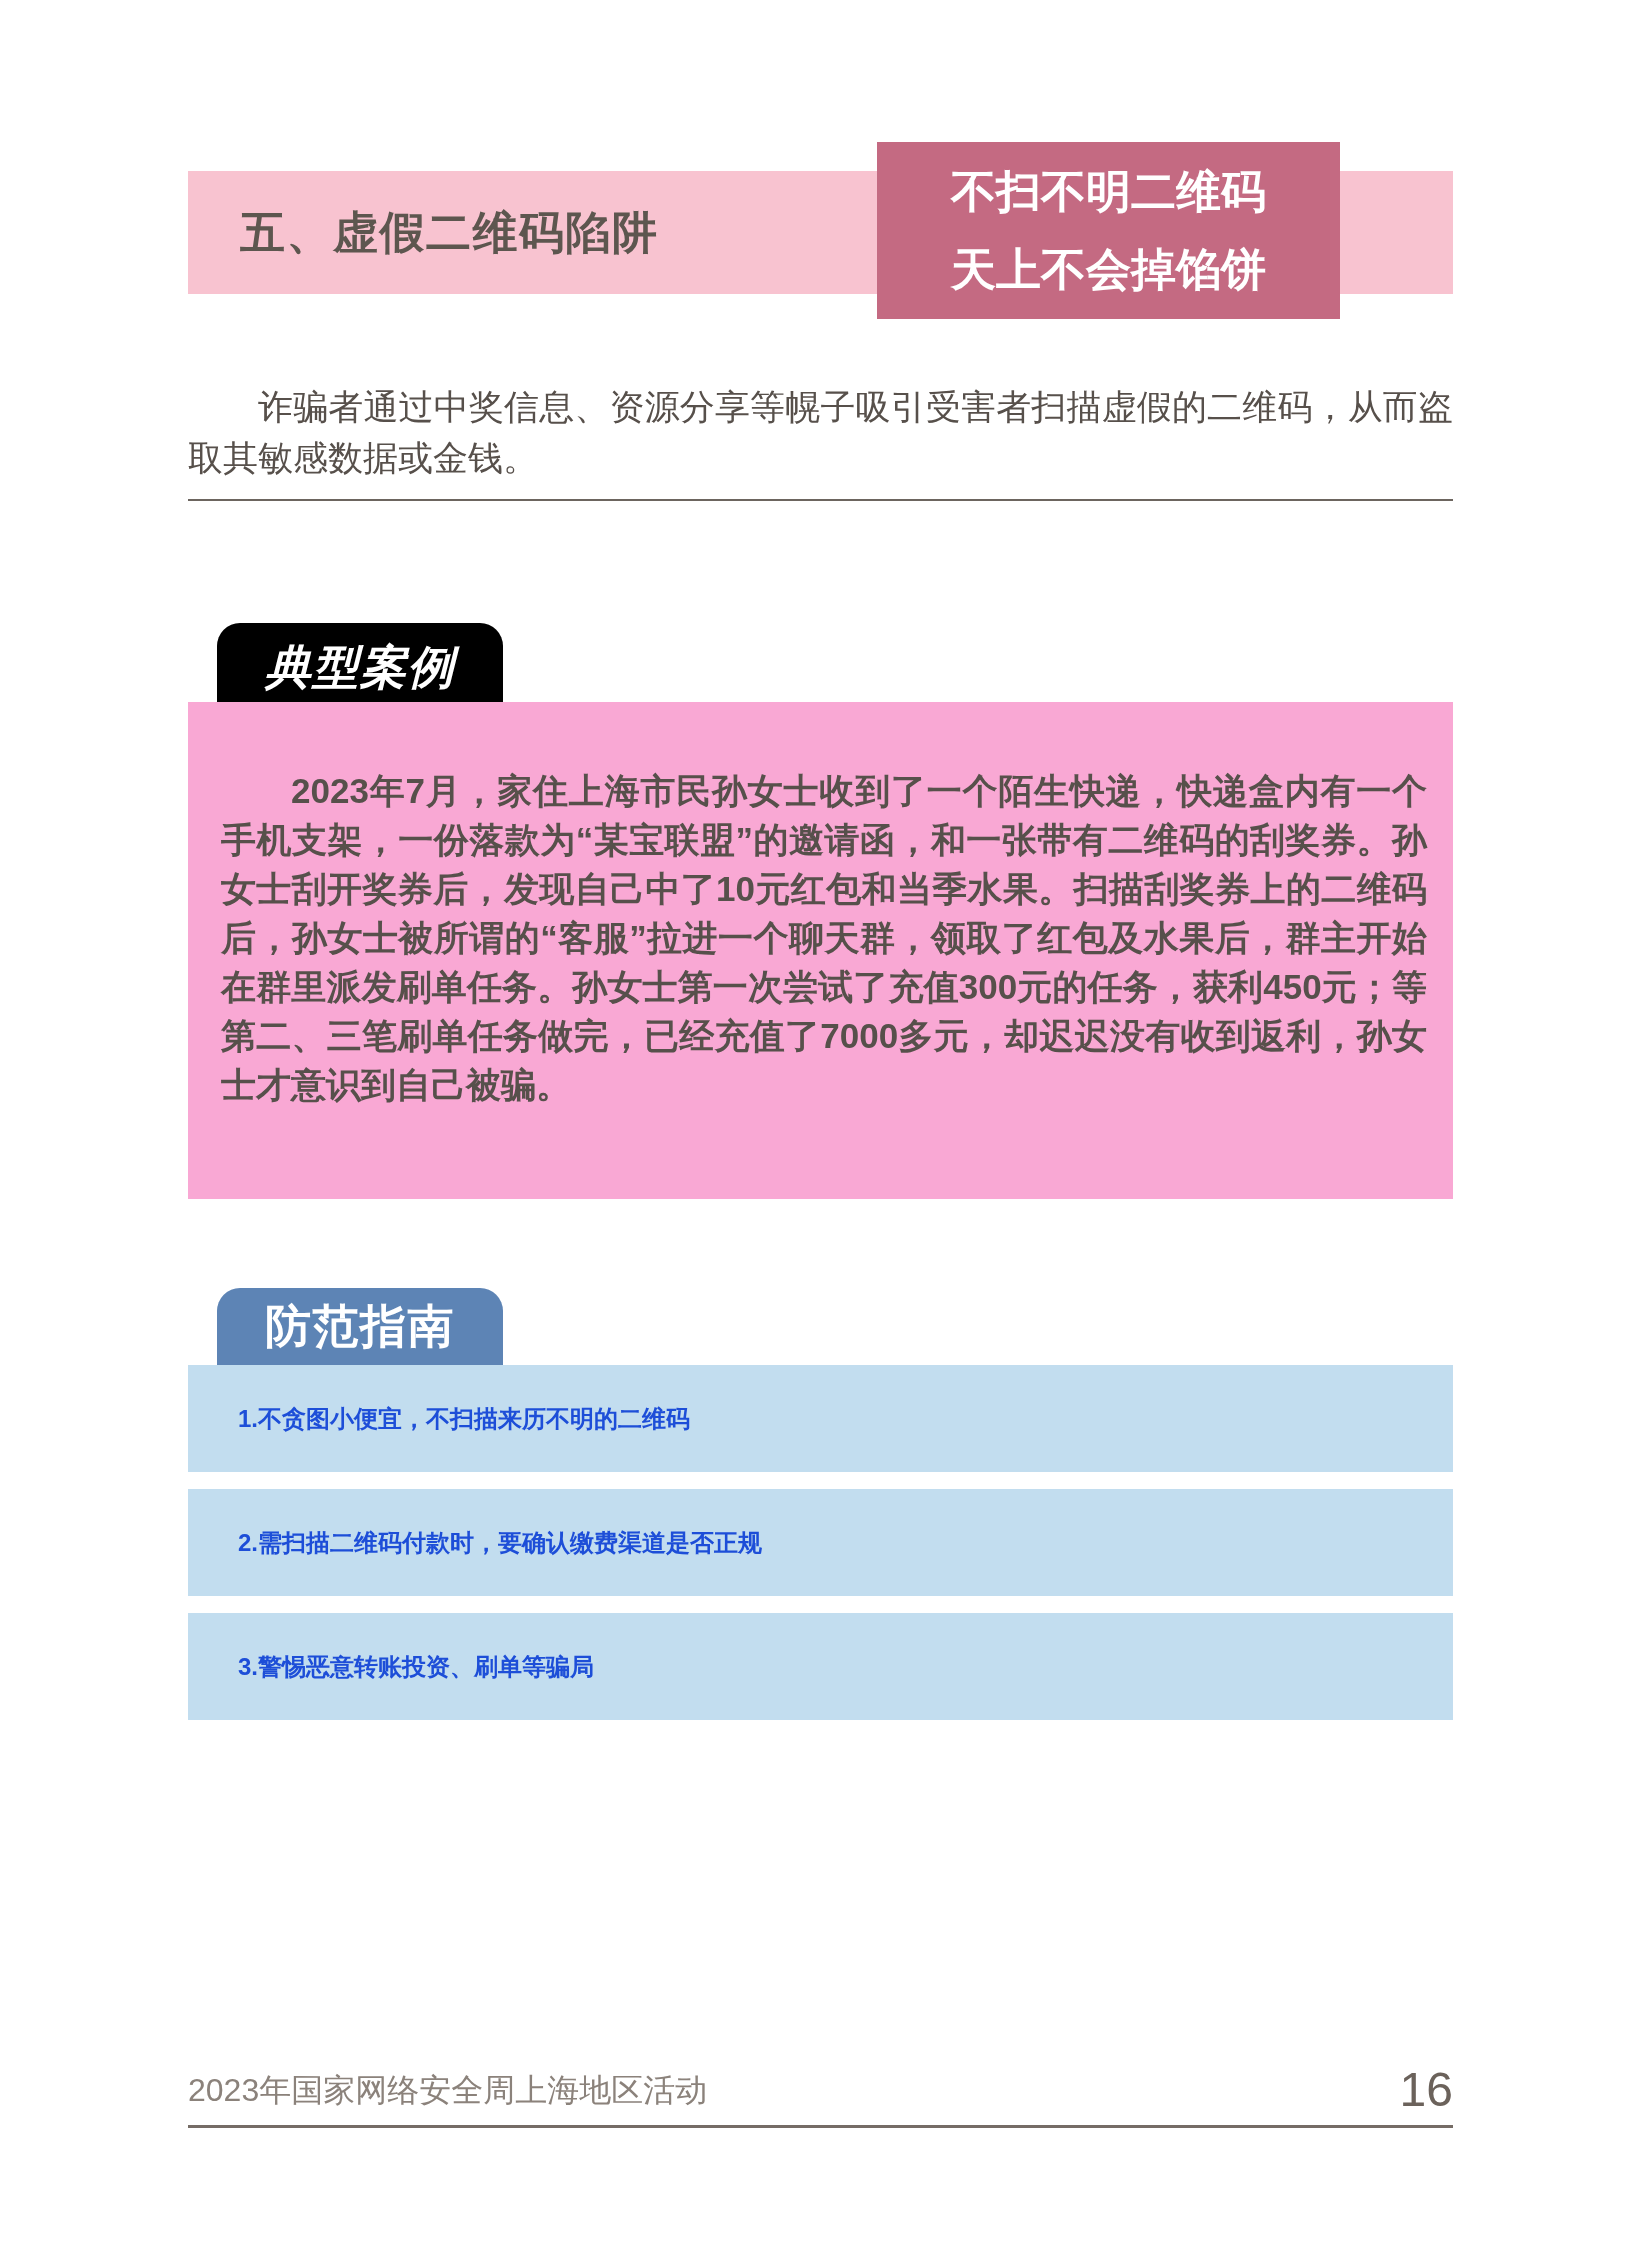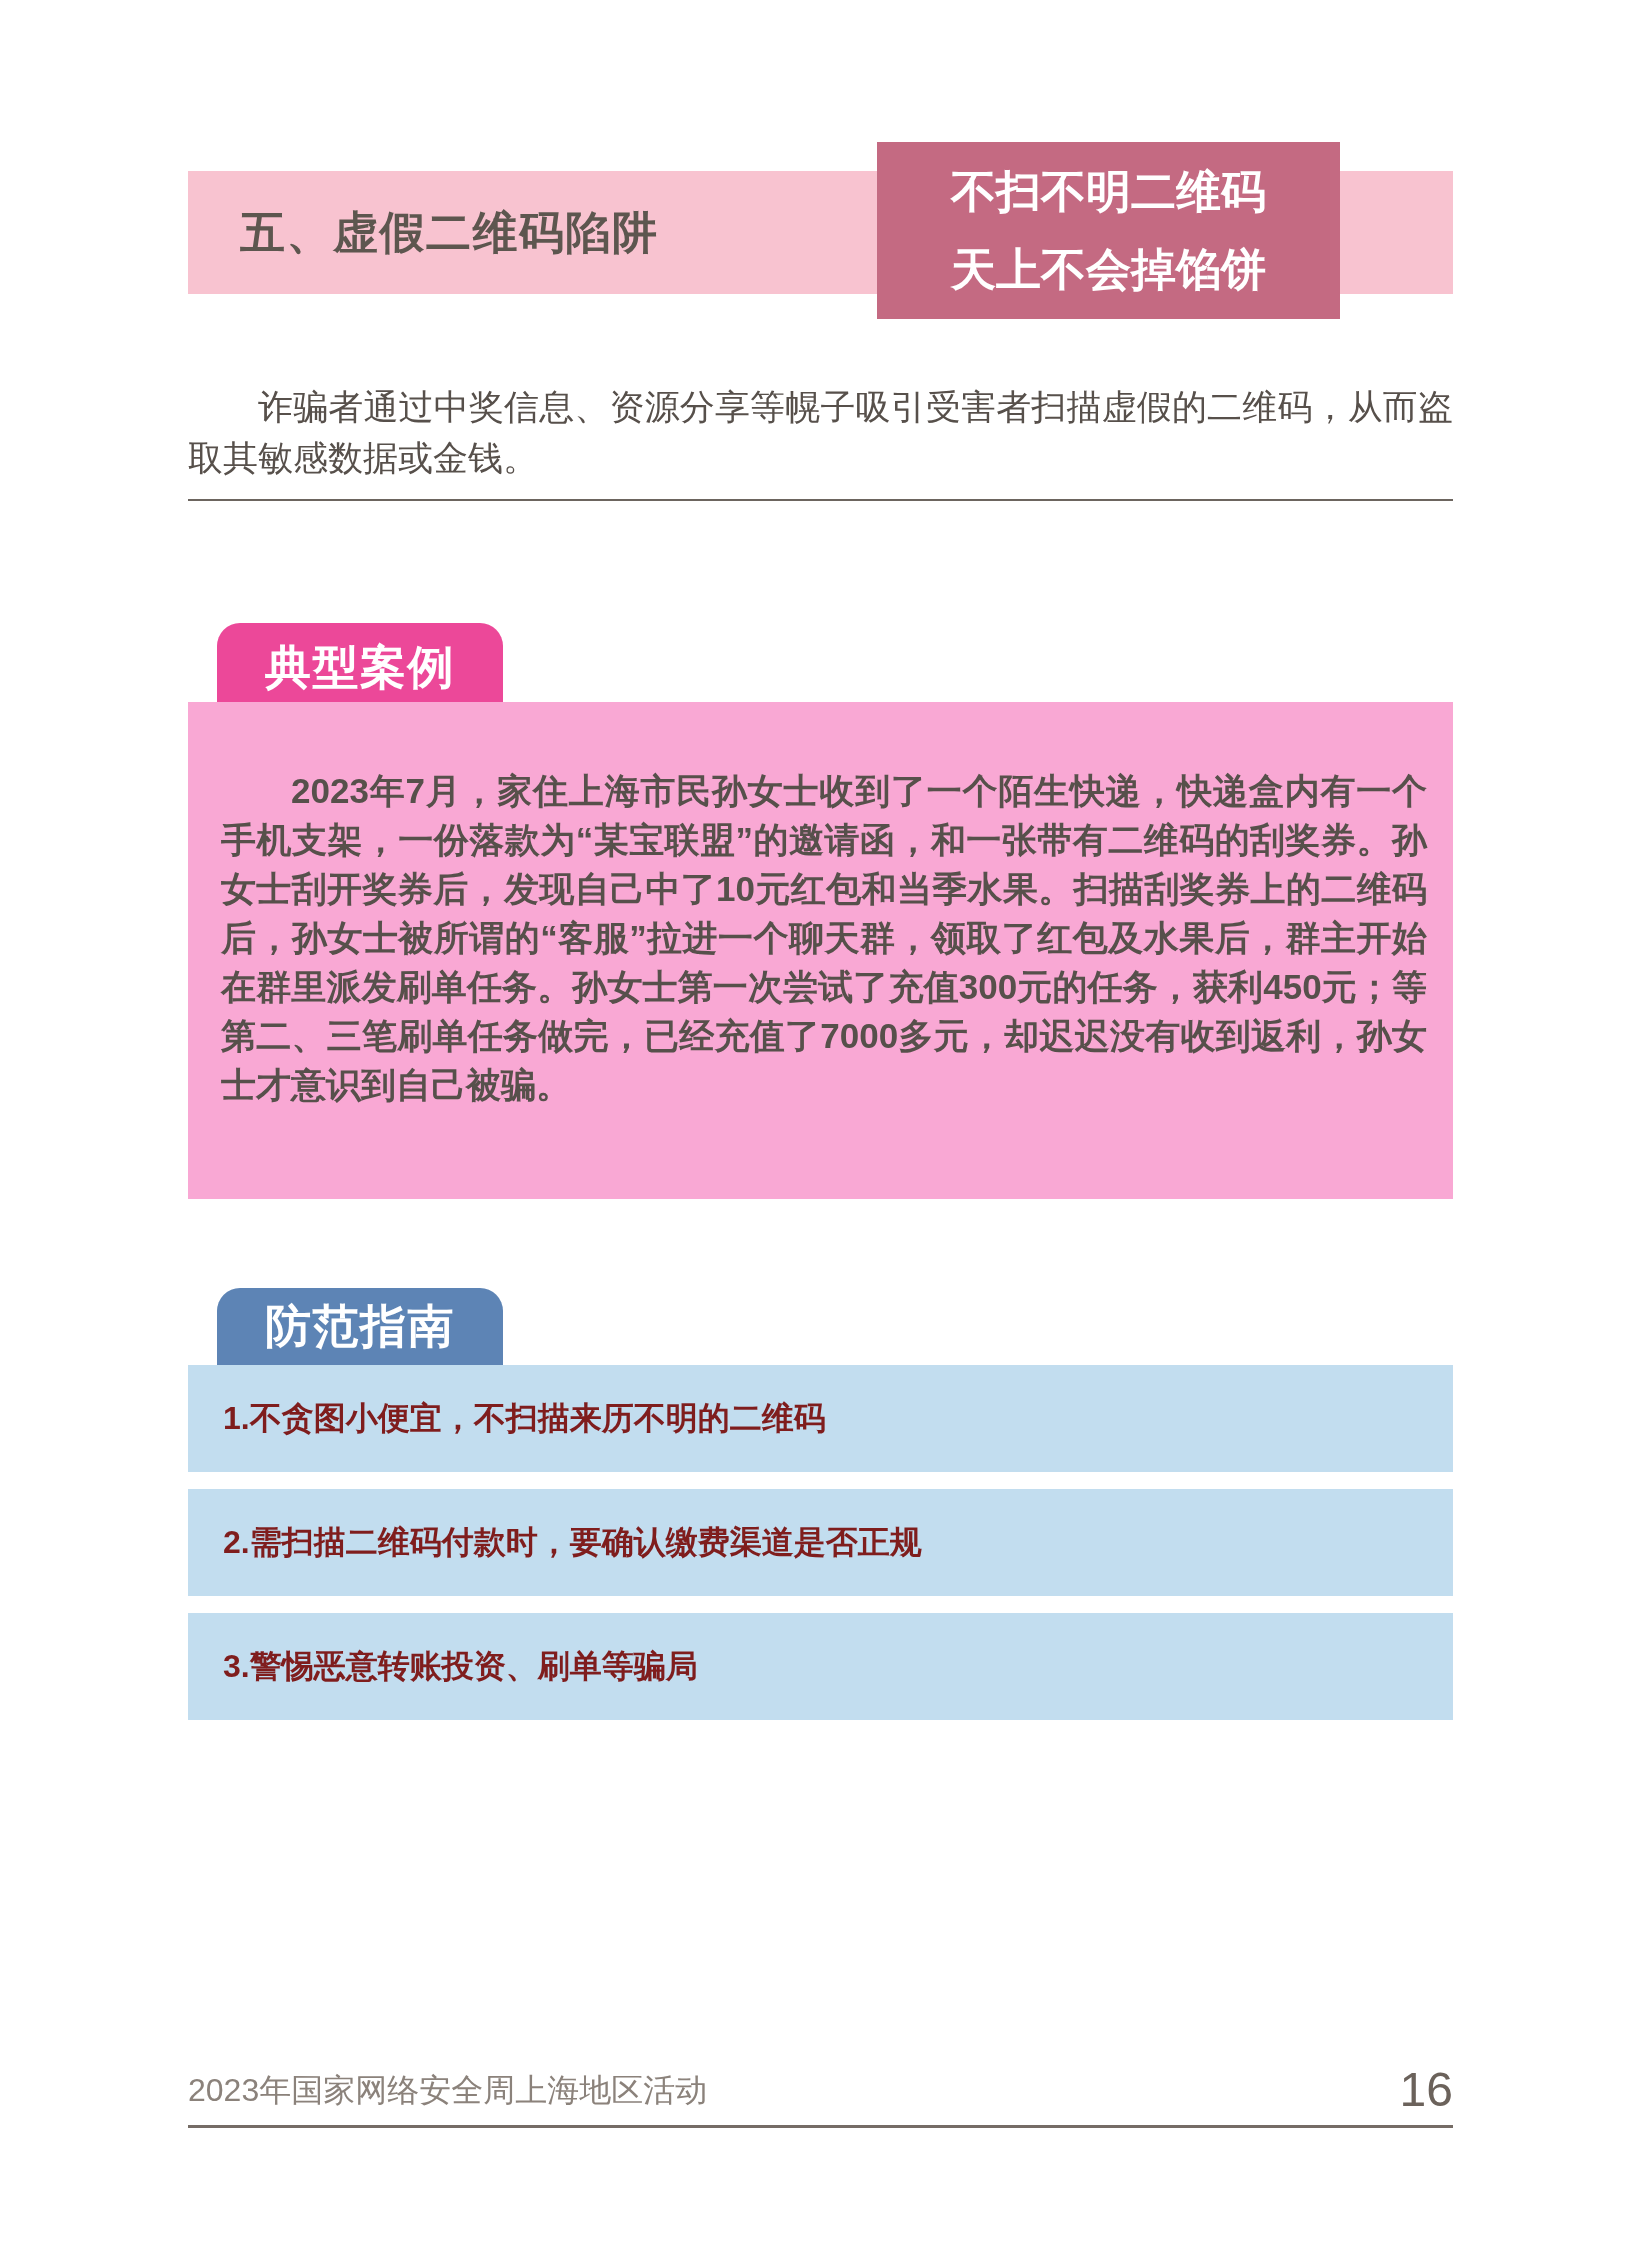--- a/index.html
+++ b/index.html
@@ -63,21 +63,21 @@
     position:absolute;
     left:217px;
     width:286px;
     display:flex; align-items:center; justify-content:center;
     border-radius:23px 23px 0 0;
     color:#ffffff;
     font-size:46px; font-weight:700;
     letter-spacing:1.5px;
     white-space:nowrap;
   }
-  .case-tab{ top:623px; height:89px; background:#ec4899; }
+  .case-tab{ top:623px; height:89px; background:#000000;font-style:italic; }
   .guide-tab{ top:1288px; height:77px; background:#5d84b5; }
   
   .case-box{
     position:absolute;
     left:188px; top:702px;
     width:1265px; height:497px;
     background:#f9a8d4;
     box-sizing:border-box;
     padding:64px 26px 0 33px;
   }
@@ -90,23 +90,23 @@
     margin:0;
   }
   
   .guide-item{
     position:absolute;
     left:188px;
     width:1265px; height:107px;
     background:#c2ddef;
     box-sizing:border-box;
     display:flex; align-items:center;
-    padding-left:35px;
-    font-size:32px; font-weight:700;
-    color:#7f1d1d;
+    padding-left:50px;
+    font-size:24px; font-weight:700;
+    color:#1d4ed8;
     white-space:nowrap;
   }
   .guide-item-1{ top:1365px; }
   .guide-item-2{ top:1489px; }
   .guide-item-3{ top:1613px; }
   
   .footer-text{
     position:absolute;
     left:188px; top:2072px;
     font-size:32px; font-weight:400;

